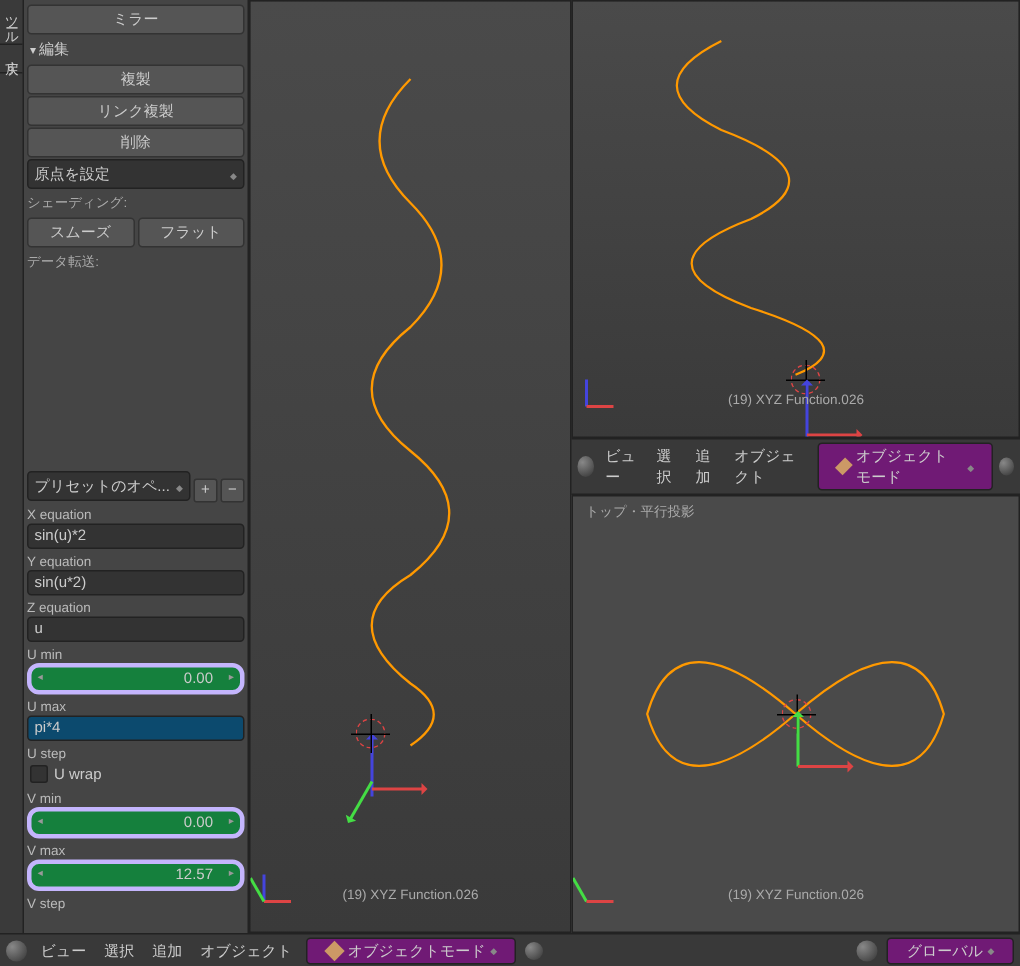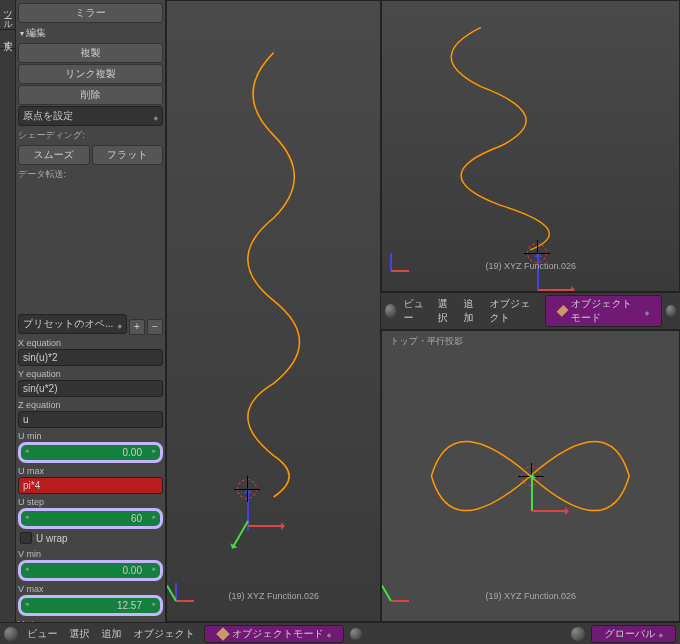--- a/index.html
+++ b/index.html
@@ -100,23 +100,22 @@
       </div>
       <span class="label">X equation</span>
       <div class="input-field">sin(u)*2</div>
       <span class="label">Y equation</span>
       <div class="input-field">sin(u*2)</div>
       <span class="label">Z equation</span>
       <div class="input-field">u</div>
       <span class="label">U min</span>
       <div class="num-field"><span>0.00</span></div>
       <span class="label">U max</span>
-      <div class="input-field" style="background:#b91c1c">pi*4</div>
+      <div class="input-field" style="background:#0c4a6e">pi*4</div>
       <span class="label">U step</span>
-      <div class="num-field"><span>60</span></div>
       <div class="check">
           <div class="check-box"></div>
           <span>U wrap</span>
         </div>
       <span class="label">V min</span>
       <div class="num-field"><span>0.00</span></div>
       <span class="label">V max</span>
       <div class="num-field"><span>12.57</span></div>
       <span class="label">V step</span>
 

